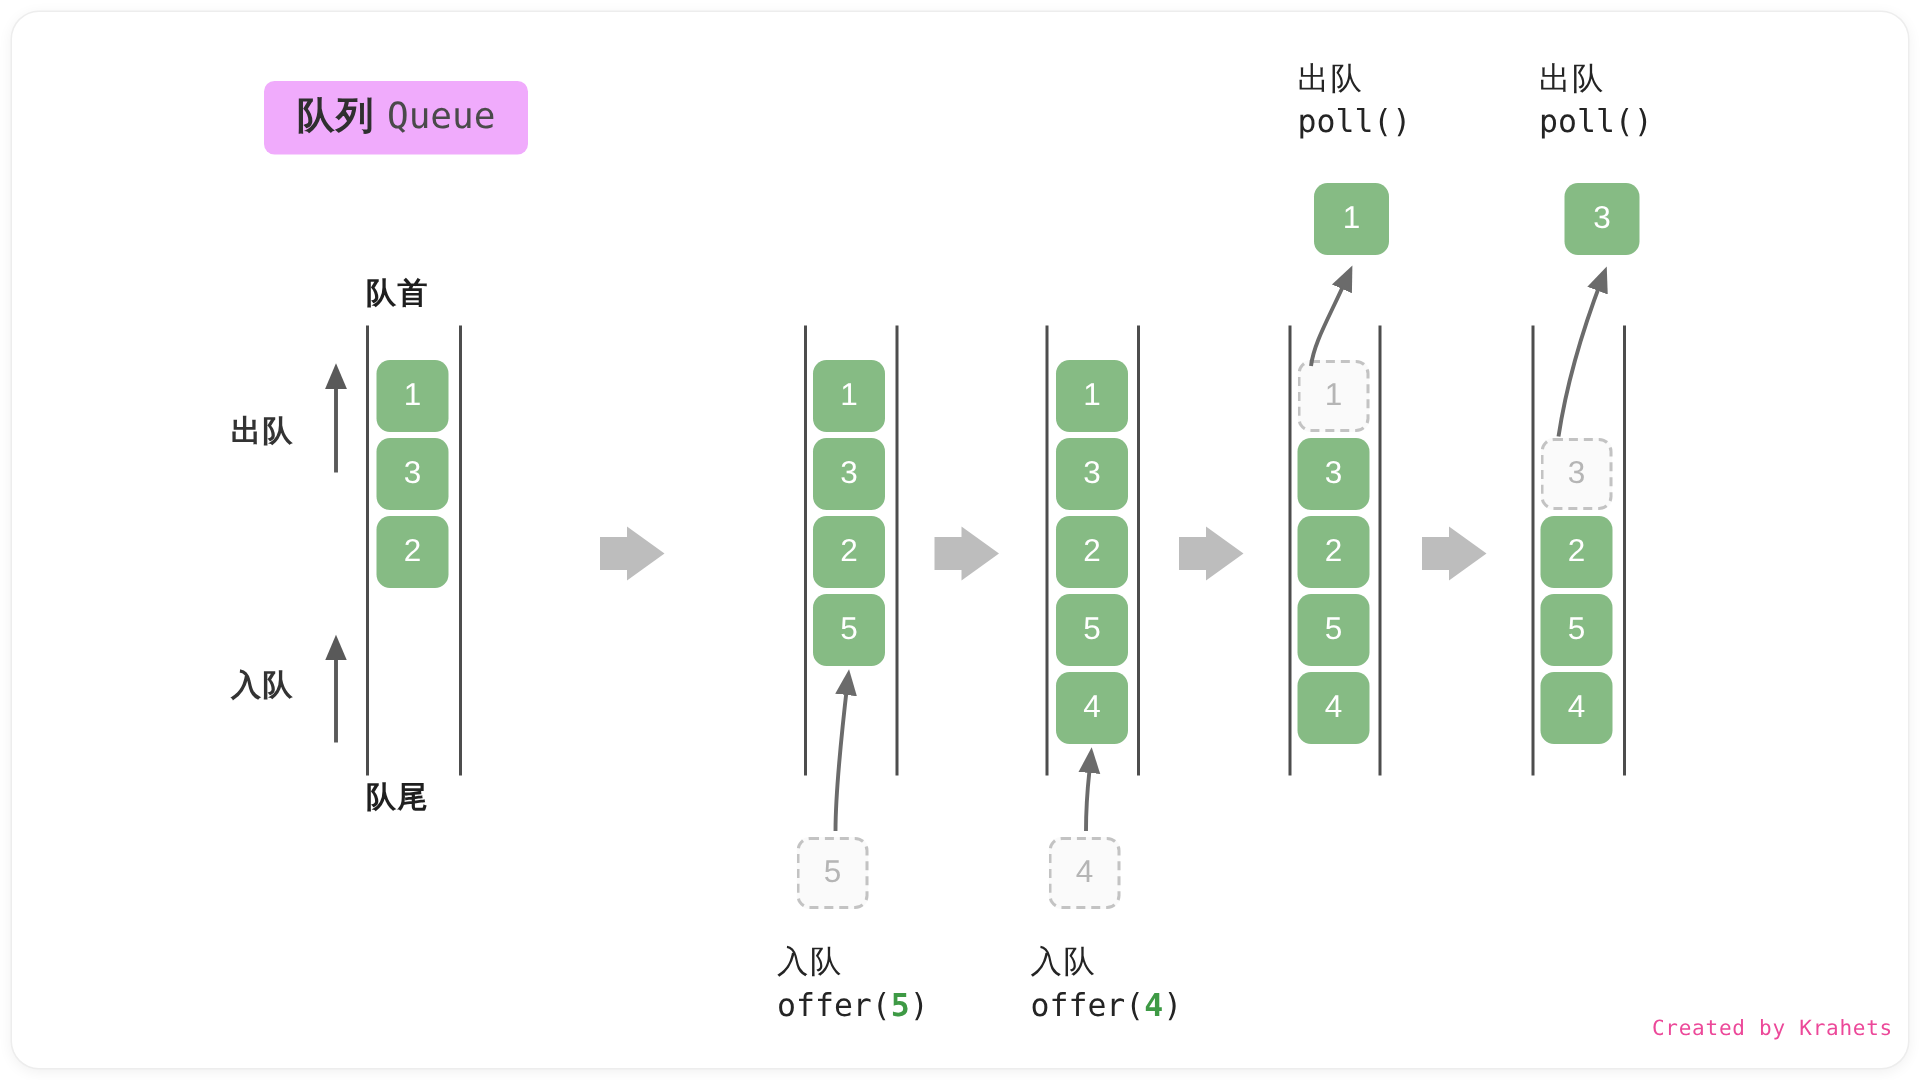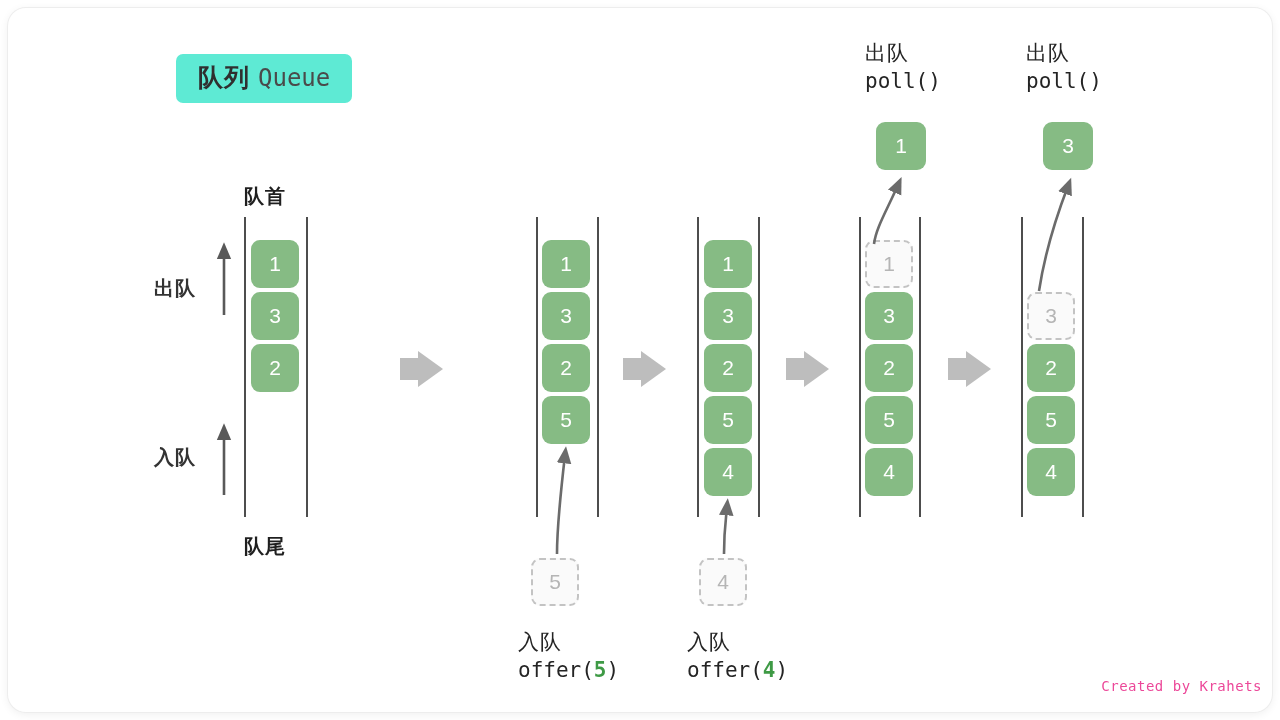--- a/index.html
+++ b/index.html
@@ -26,21 +26,21 @@
     box-shadow: 0 0 0 1px #ededed, 0 2px 10px rgba(0,0,0,0.07);
     box-sizing: border-box;
   }
 
   
   .title-badge {
     position: absolute;
     left: 168px;
     top: 46px;
     padding: 11px 22px 13px 22px;
-    background: #5eead4;
+    background: #f0abfc;
     border-radius: 7px;
     white-space: nowrap;
     line-height: 1;
   }
   .title-cn {
     font-size: 25px;
     font-weight: bold;
     color: #2f2f2f;
     letter-spacing: 1px;
   }
@@ -145,21 +145,21 @@
 <body>
 
 <div id="canvas">
   <div class="card">
 
     <div class="title-badge">
       <span class="title-cn">队列</span><span class="title-en">Queue</span>
     </div>
 
     <div class="lbl lbl-head" style="left:236px; top:160px;margin-top:16px;">队首</div>
-    <div class="lbl lbl-head" style="left:236px; top:526px;">队尾</div>
+    <div class="lbl lbl-head" style="left:236px; top:512px;">队尾</div>
 
     <div class="lbl lbl-side" style="left:146px; top:268px;">出队</div>
     <div class="lbl lbl-side" style="left:146px; top:437px;">入队</div>
 
     <div class="rail" style="left:236px; top:209px; height:300px;"></div>
     <div class="rail" style="left:298px; top:209px; height:300px;"></div>
 
     <div class="cell" style="left:243px; top:232px;">1</div>
     <div class="cell" style="left:243px; top:284px;">3</div>
     <div class="cell" style="left:243px; top:336px;">2</div>

